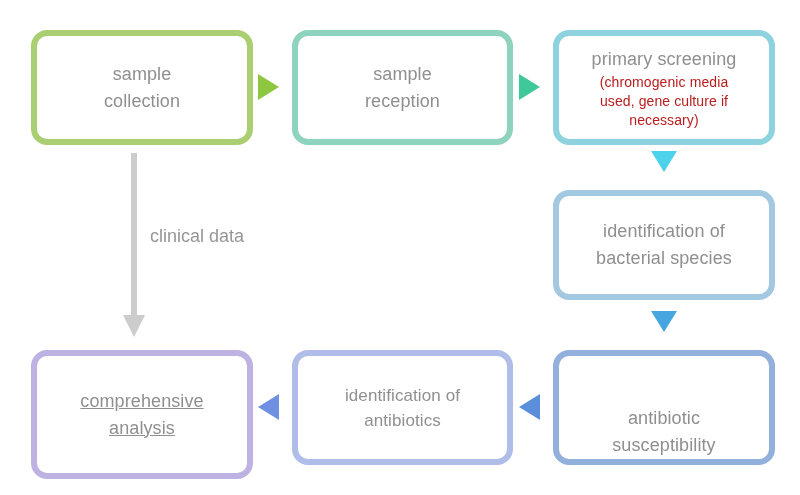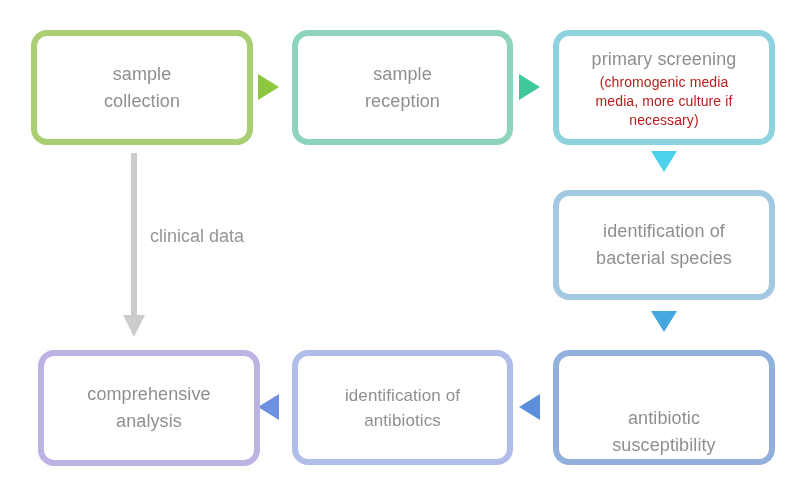--- a/index.html
+++ b/index.html
@@ -51,21 +51,21 @@
     line-height: 25px;
   }
 
   
   #node-sample-collection   { left: 31px;  top: 30px;  width: 222px; height: 115px; border-color: #aace72; }
   #node-sample-reception    { left: 292px; top: 30px;  width: 221px; height: 115px; border-color: #8ed3bd; }
   #node-primary-screening   { left: 553px; top: 30px;  width: 222px; height: 115px; border-color: #8ed2e0; }
   #node-identification-bacterial { left: 553px; top: 190px; width: 222px; height: 110px; border-color: #a3c9e2; }
   #node-antibiotic-susceptibility { left: 553px; top: 350px; width: 222px; height: 115px; border-color: #91b0db; align-items: flex-end; }
   #node-identification-resistance { left: 292px; top: 350px; width: 221px; height: 115px; border-color: #b0bde8; }
-  #node-comprehensive-analysis    { left: 38px;  top: 350px; width: 222px; height: 116px; border-color: #bdb2e2; }
+  #node-comprehensive-analysis    { left: 31px;  top: 350px; width: 222px; height: 129px; border-color: #bdb2e2; text-decoration: underline; }
 
   
   .arrow {
     position: absolute;
     width: 0;
     height: 0;
   }
   .arrow.right {
     border-top: 13px solid transparent;
     border-bottom: 13px solid transparent;
@@ -140,21 +140,21 @@
       <span>reception</span>
     </span>
   </div>
 
   <div class="arrow right" id="arrow-reception-screening"></div>
 
   <div class="node" id="node-primary-screening">
     <span class="label">
       <span>primary screening</span>
       <span class="sub">(chromogenic media</span>
-      <span class="sub">media, more culture if</span>
+      <span class="sub">used, gene culture if</span>
       <span class="sub">necessary)</span>
     </span>
   </div>
 
   <div class="arrow down" id="arrow-screening-identification"></div>
 
   <div class="node" id="node-identification-bacterial">
     <span class="label">
       <span>identification of</span><br>
       <span>bacterial species</span>

